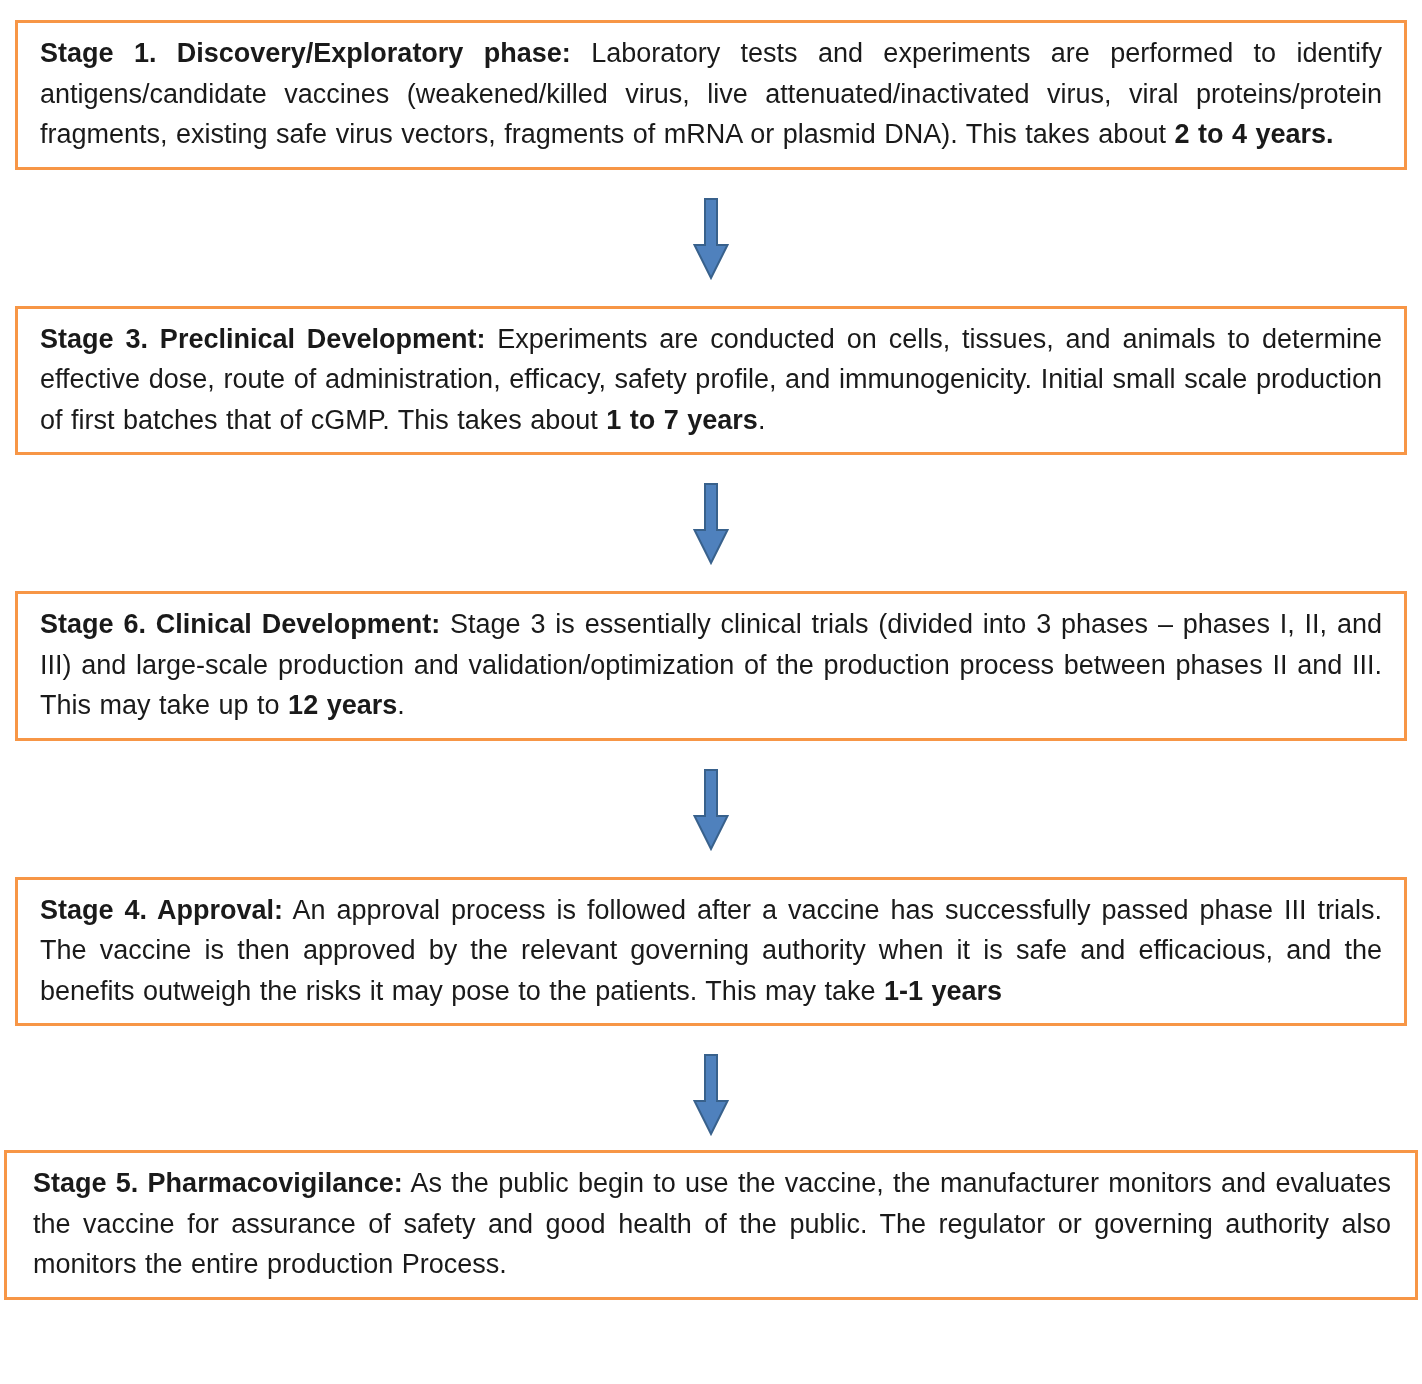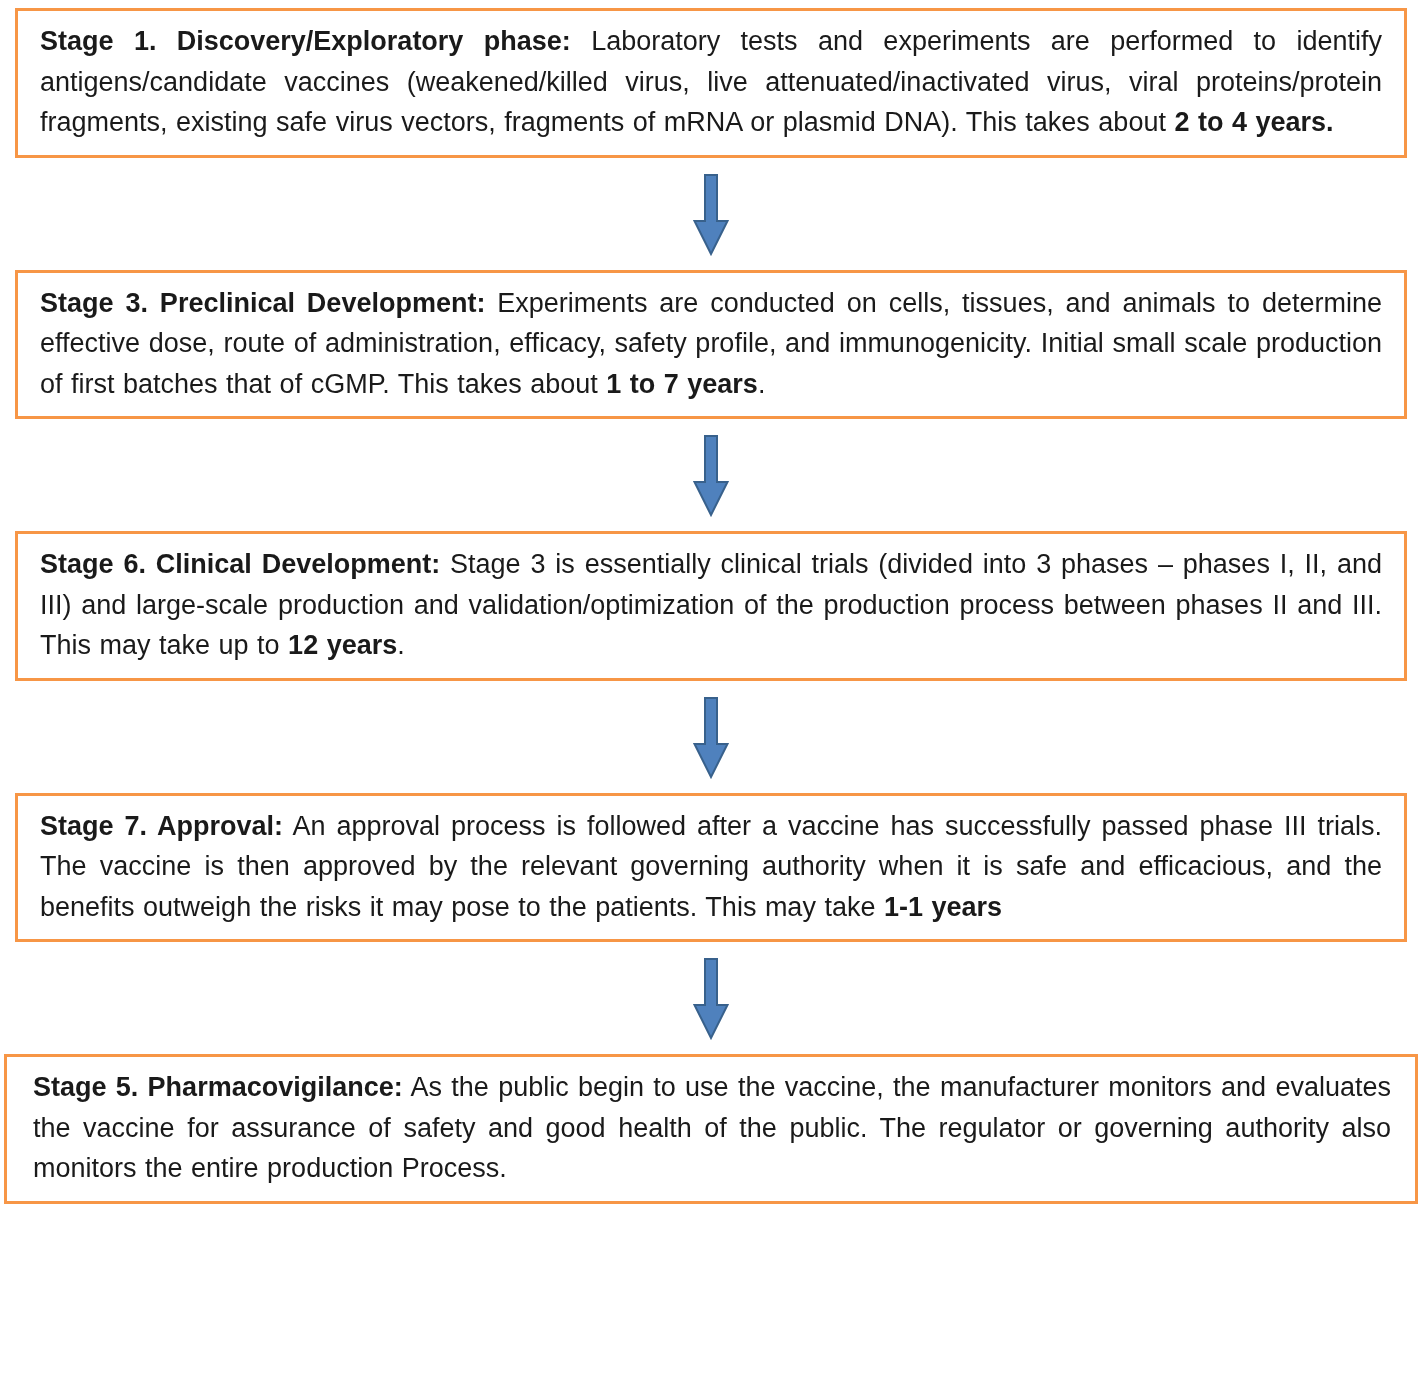--- a/index.html
+++ b/index.html
@@ -14,21 +14,21 @@
     -webkit-font-smoothing: antialiased;
   }
   .flowchart {
     width: 1422px;
     padding-top: 8px;
     box-sizing: border-box;
   }
   .stage-box {
     border: 3px solid #F79646;
     background: #ffffff;
-    margin: 0 15px;
+    margin: 12px 15px;
     padding: 10px 22px 12px 22px;
     box-sizing: border-box;
   }
   .stage-box.wide {
     margin: 0 4px;
     padding: 10px 24px 12px 26px;
   }
   .stage-text {
     margin: 0;
     font-size: 27px;
@@ -79,21 +79,21 @@
     <p class="stage-text"><span class="b">Stage 6. Clinical Development:</span><span> Stage 3 is essentially clinical trials (divided into 3 phases – phases I, II, and III) and large-scale production and validation/optimization of the production process between phases II and III. This may take up to </span><span class="b">12 years</span><span>.</span></p>
   </div>
 
   <div class="arrow-wrap">
     <svg class="arrow" viewBox="0 0 36 82" width="36" height="82">
       <path d="M12 1 L24 1 L24 47 L34.5 47 L18 80 L1.5 47 L12 47 Z" fill="#4F81BD"></path>
     </svg>
   </div>
 
   <div class="stage-box">
-    <p class="stage-text"><span class="b">Stage 7. Approval:</span><span> An approval process is followed after a vaccine has successfully passed phase III trials. The vaccine is then approved by the relevant governing authority when it is safe and efficacious, and the benefits outweigh the risks it may pose to the patients. This may take </span><span class="b">1-1 years</span><span></span></p>
+    <p class="stage-text"><span class="b">Stage 4. Approval:</span><span> An approval process is followed after a vaccine has successfully passed phase III trials. The vaccine is then approved by the relevant governing authority when it is safe and efficacious, and the benefits outweigh the risks it may pose to the patients. This may take </span><span class="b">1-1 years</span><span></span></p>
   </div>
 
   <div class="arrow-wrap">
     <svg class="arrow" viewBox="0 0 36 82" width="36" height="82">
       <path d="M12 1 L24 1 L24 47 L34.5 47 L18 80 L1.5 47 L12 47 Z" fill="#4F81BD"></path>
     </svg>
   </div>
 
   <div class="stage-box wide">
     <p class="stage-text"><span class="b">Stage 5. Pharmacovigilance:</span><span> As the public begin to use the vaccine, the manufacturer monitors and evaluates the vaccine for assurance of safety and good health of the public. The regulator or governing authority also monitors the entire production Process.</span><span class="b"></span><span></span></p>

